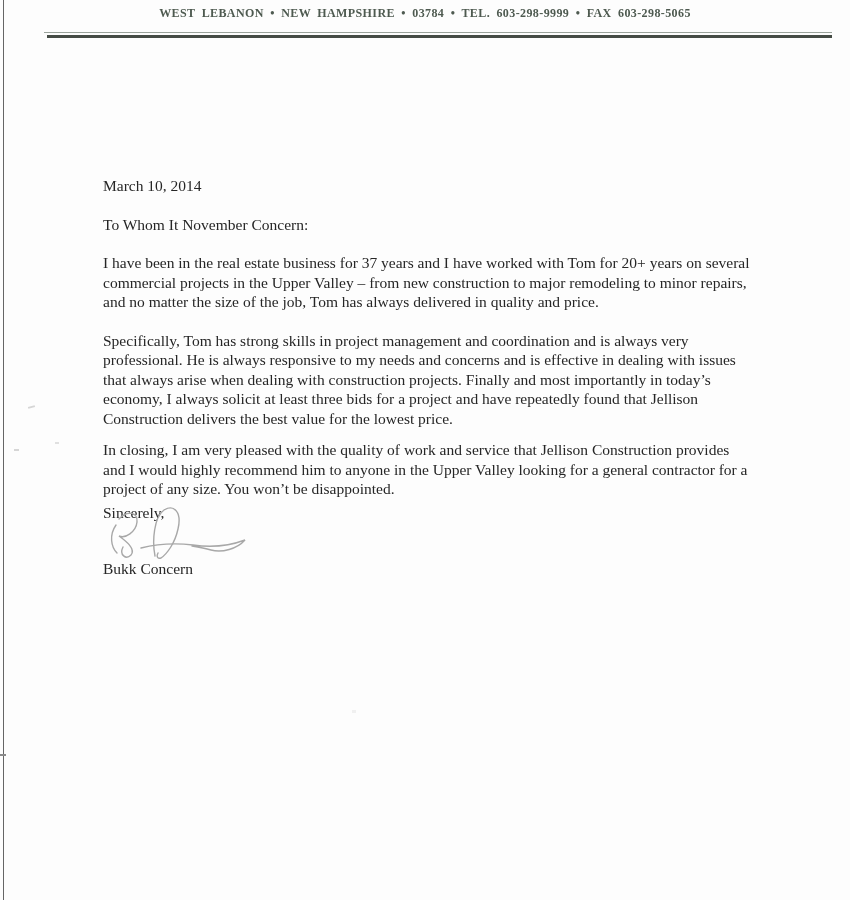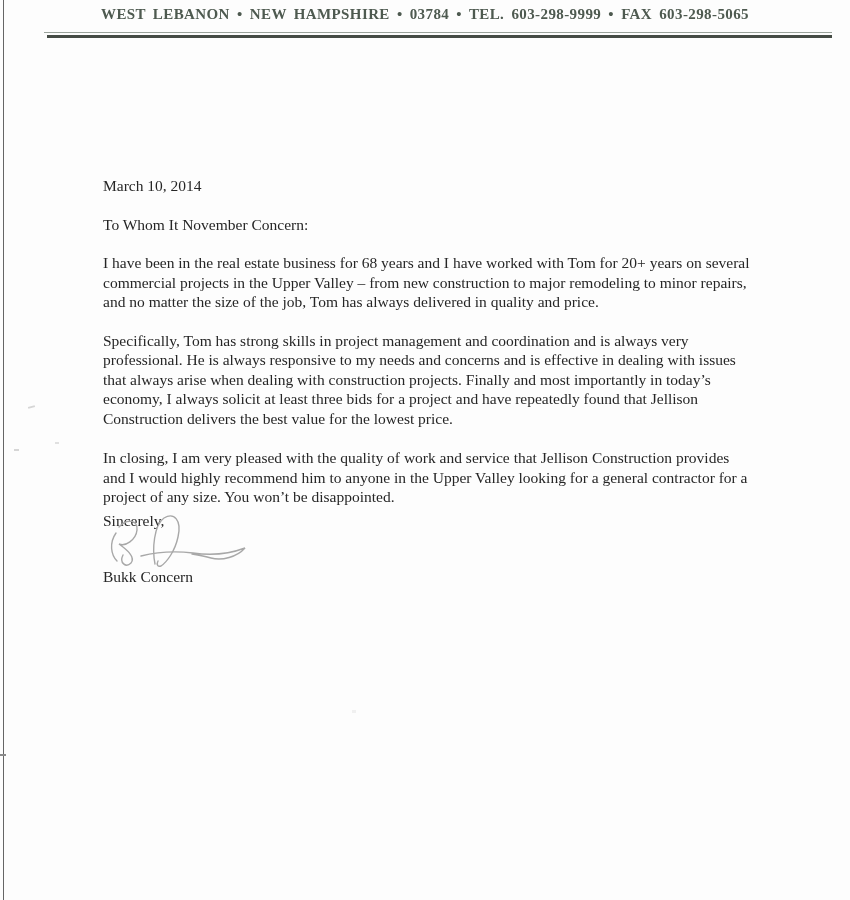--- a/index.html
+++ b/index.html
@@ -29,21 +29,21 @@
   .speck.s1 { left: 28px; top: 406px; width: 7px; height: 2px; transform: rotate(-15deg); }
   .speck.s2 { left: 14px; top: 449px; width: 5px; height: 2px; }
   .speck.s3 { left: 55px; top: 442px; width: 4px; height: 2px; background:#e0e0e0; }
   .speck.s4 { left: 352px; top: 710px; width: 4px; height: 3px; background:#f0f0f0; }
 
   
   .letterhead {
     position: absolute;
     top: 6px; left: 0; right: 0;
     text-align: center;
-    font-size: 15px;
+    font-size: 12px;
     font-weight: bold;
     letter-spacing: 0.4px;
     word-spacing: 3px;
     color: var(--header-text, #4e5a50);
   }
   .rule-light {
     position: absolute;
     top: 32px; left: 44px;
     width: 788px; height: 1px;
     background: var(--rule-light, #9aa39b);
@@ -59,21 +59,21 @@
   .letter-body {
     position: absolute;
     left: 103px; top: 176px;
     width: 650px;
     font-size: 15.5px;
     line-height: 19.5px;
     color: var(--body-text, #262626);
     text-align: left;
   }
   .letter-body p { margin: 0 0 19px 0; }
-  .letter-body p.para-3 { margin-bottom: 20px; }
+  .letter-body p.para-3 { margin-bottom: 12px; }
   .letter-body p.para-4 { margin-bottom: 4px; }
   .letter-body p.closing { margin-bottom: 0; }
 
   .sig-row { position: relative; height: 37px; }
   .sig-row svg {
     position: absolute;
     top: -17px; left: 0;
     overflow: visible;
   }
   .sig-row path {
@@ -96,21 +96,21 @@
   <div class="speck s3"></div>
   <div class="speck s4"></div>
 
   <div class="letterhead">WEST LEBANON  •  NEW HAMPSHIRE  •  03784  •  TEL. 603-298-9999  •  FAX 603-298-5065</div>
   <div class="rule-light"></div>
   <div class="rule-dark"></div>
 
   <div class="letter-body">
     <p class="date">March 10, 2014</p>
     <p class="salutation">To Whom It November Concern:</p>
-    <p class="para-2">I have been in the real estate business for 68 years and I have worked with Tom for 20+ years on several commercial projects in the Upper Valley – from new construction to major remodeling to minor repairs, and no matter the size of the job, Tom has always delivered in quality and price.</p>
+    <p class="para-2">I have been in the real estate business for 37 years and I have worked with Tom for 20+ years on several commercial projects in the Upper Valley – from new construction to major remodeling to minor repairs, and no matter the size of the job, Tom has always delivered in quality and price.</p>
     <p class="para-3">Specifically, Tom has strong skills in project management and coordination and is always very professional.  He is always responsive to my needs and concerns and is effective in dealing with issues that always arise when dealing with construction projects.  Finally and most importantly in today’s economy, I always solicit at least three bids for a project and have repeatedly found that Jellison Construction delivers the best value for the lowest price.</p>
     <p class="para-4">In closing, I am very pleased with the quality of work and service that Jellison Construction provides and I would highly recommend him to anyone in the Upper Valley looking for a general contractor for a project of any size.  You won’t be disappointed.</p>
     <p class="closing">Sincerely,</p>
 
     <div class="sig-row">
       <svg width="160" height="60" viewBox="0 0 160 60" aria-hidden="true">
         <path d="M14,48 C8,42 6,30 13,20"></path>
         <path d="M16,14 C24,5 35,7 34,17 C33,27 22,34 16,31 C23,36 33,44 28,50 C23,55 16,50 20,42"></path>
         <path d="M52,51 C49,36 51,12 61,5 C71,-1 79,7 75,24 C72,38 64,49 58,53 C55,54 53,52 55,48"></path>
         <path d="M38,43 C58,38 74,38 90,40 C110,43 126,41 142,35 C134,44 119,48 108,45 C101,43 95,42 89,41"></path>

